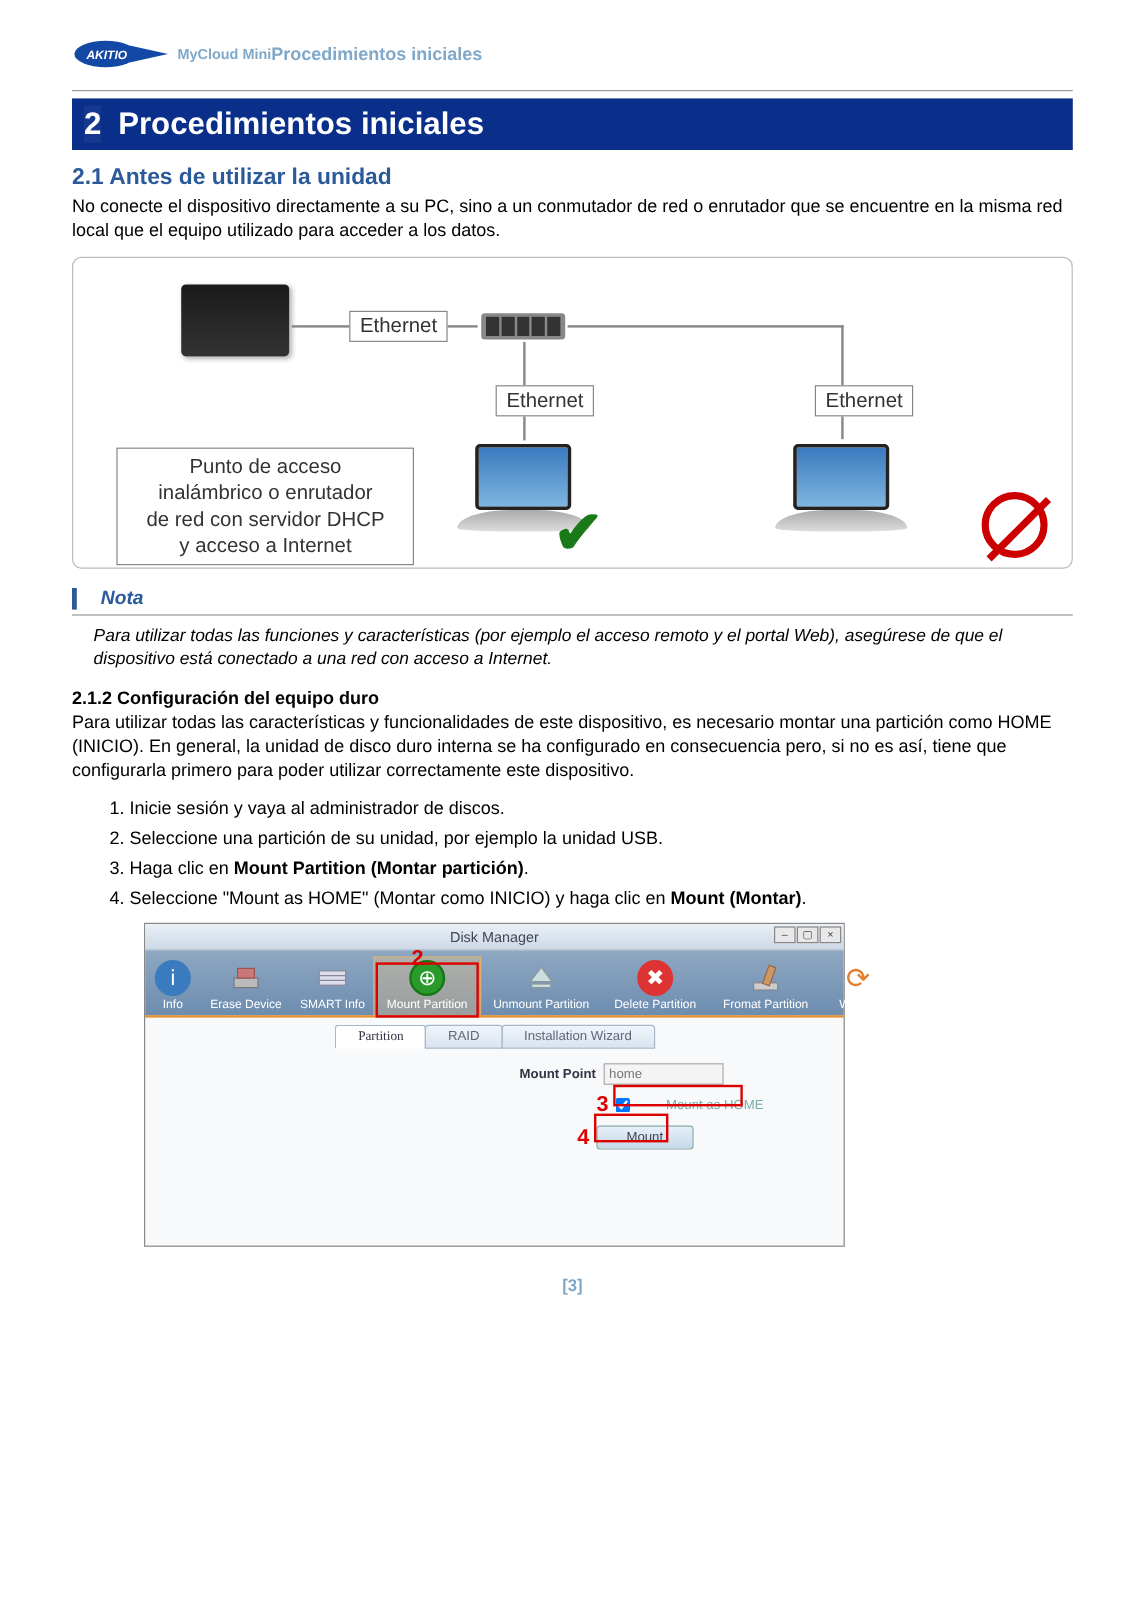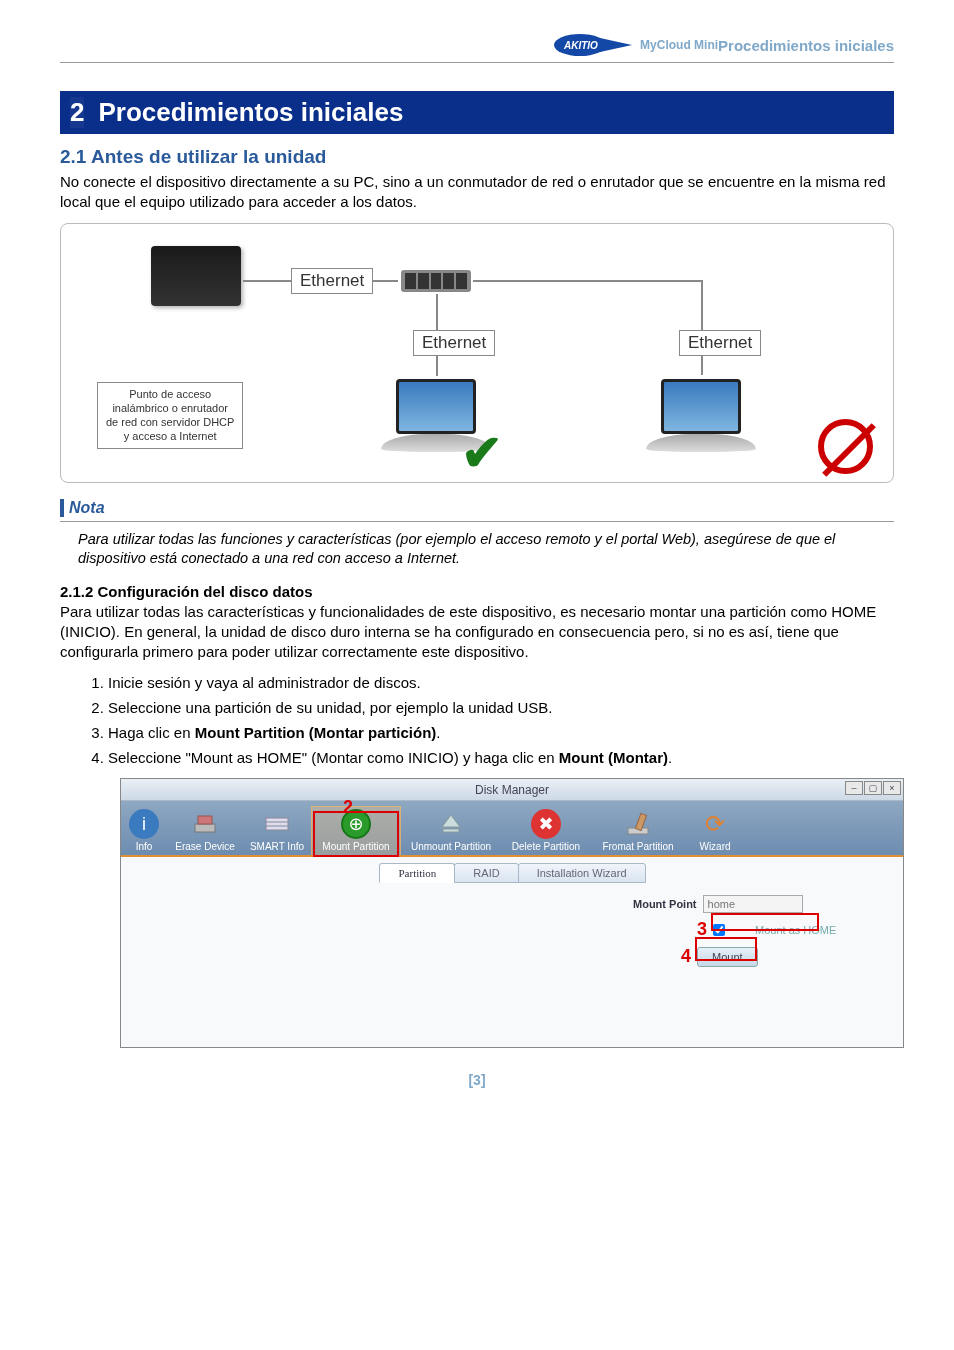--- a/index.html
+++ b/index.html
@@ -11,24 +11,24 @@
     padding: 0;
     color: #000;
   }
   .page {
     padding: 30px 60px 20px 60px;
     position: relative;
   }
   .top-header {
     display: flex;
     align-items: center;
-    justify-content: flex-end;
+    justify-content: flex-start;
     border-bottom: 1px solid #999;
-    padding-bottom: 2px;
-    margin-bottom: 28px;
+    padding-bottom: 15px;
+    margin-bottom: 6px;
   }
   .logo-area {
     display: flex;
     align-items: center;
     gap: 8px;
   }
   .logo-badge {
     width: 80px;
     height: 30px;
     position: relative;
@@ -114,22 +114,22 @@
     font-size: 17px;
     padding: 2px 8px;
     background: #fff;
     color:#333;
   }
   .router-label {
     position: absolute;
     left: 36px;
     top: 158px;
     border: 1px solid #888;
-    font-size: 11px;
-    padding: 4px 8px;
+    font-size: 17px;
+    padding: 4px 24px;
     background: #fff;
     text-align: center;
     line-height: 1.3;
     color:#333;
   }
   .laptop {
     position: absolute;
     width: 110px;
     height: 80px;
   }
@@ -164,21 +164,21 @@
     border-radius:50%;
   }
   .no-sign::after {
     content:""; position:absolute;
     width:70px; height:6px; background:#c00;
     top:22px; left:-10px;
     transform:rotate(-45deg);
   }
   .nota-block {
     border-left: 4px solid #2a5a9a;
-    padding-left: 5px;
+    padding-left: 20px;
     margin: 8px 0 4px 0;
   }
   .nota-heading {
     color: #2a5a9a;
     font-style: italic;
     font-weight: bold;
     font-size: 16px;
   }
   hr.nota-line {
     border: none;
@@ -195,21 +195,21 @@
   ol.steps {
     margin: 6px 0 10px 48px;
     font-size: 15px;
   }
   ol.steps li {
     margin-bottom: 4px;
     line-height: 1.4;
   }
   .screenshot {
     margin: 4px 0 0 60px;
-    width: 784px;
+    width: 584px;
     border: 1px solid #888;
     background: #f7f9fb;
     font-size: 11px;
     color:#444;
   }
   .ss-titlebar {
     background: linear-gradient(#eaf0f6,#cdd9e6);
     height: 22px;
     display:flex;
     align-items:center;
@@ -348,21 +348,21 @@
     background:#f4f4f4;
     color:#bbb;
     padding:2px 4px;
     width:100px;
     font-size:11px;
   }
   .mount-cb { width:12px; height:12px; }
   .mount-btn {
     border:1px solid #8aa;
     background:linear-gradient(#e6f0f8,#c6d8e8);
-    padding:3px 14px;
+    padding:3px 24px;
     border-radius:3px;
     font-size:11px;
     color:#445;
   }
   .page-num {
     text-align:center;
     color:#7fa8c9;
     font-weight:bold;
     font-size:14px;
     margin-top:24px;
@@ -436,21 +436,21 @@
     </div>
     <div class="no-sign"></div>
   </div>
 
   <div class="nota-block">
     <span class="nota-heading">Nota</span>
   </div>
   <hr class="nota-line">
   <p class="nota-text">Para utilizar todas las funciones y características (por ejemplo el acceso remoto y el portal Web), asegúrese de que el dispositivo está conectado a una red con acceso a Internet.</p>
 
-  <h3 class="subsection">2.1.2   Configuración del disco datos</h3>
+  <h3 class="subsection">2.1.2   Configuración del equipo duro</h3>
   <p class="body">Para utilizar todas las características y funcionalidades de este dispositivo, es necesario montar una partición como HOME (INICIO). En general, la unidad de disco duro interna se ha configurado en consecuencia pero, si no es así, tiene que configurarla primero para poder utilizar correctamente este dispositivo.</p>
 
   <ol class="steps">
     <li>Inicie sesión y vaya al administrador de discos.</li>
     <li>Seleccione una partición de su unidad, por ejemplo la unidad USB.</li>
     <li>
       <span>Haga clic en </span><strong>Mount Partition (Montar partición)</strong><span>.</span>
     </li>
     <li>
       <span>Seleccione "Mount as HOME" (Montar como INICIO) y haga clic en </span><strong>Mount (Montar)</strong><span>.</span>

